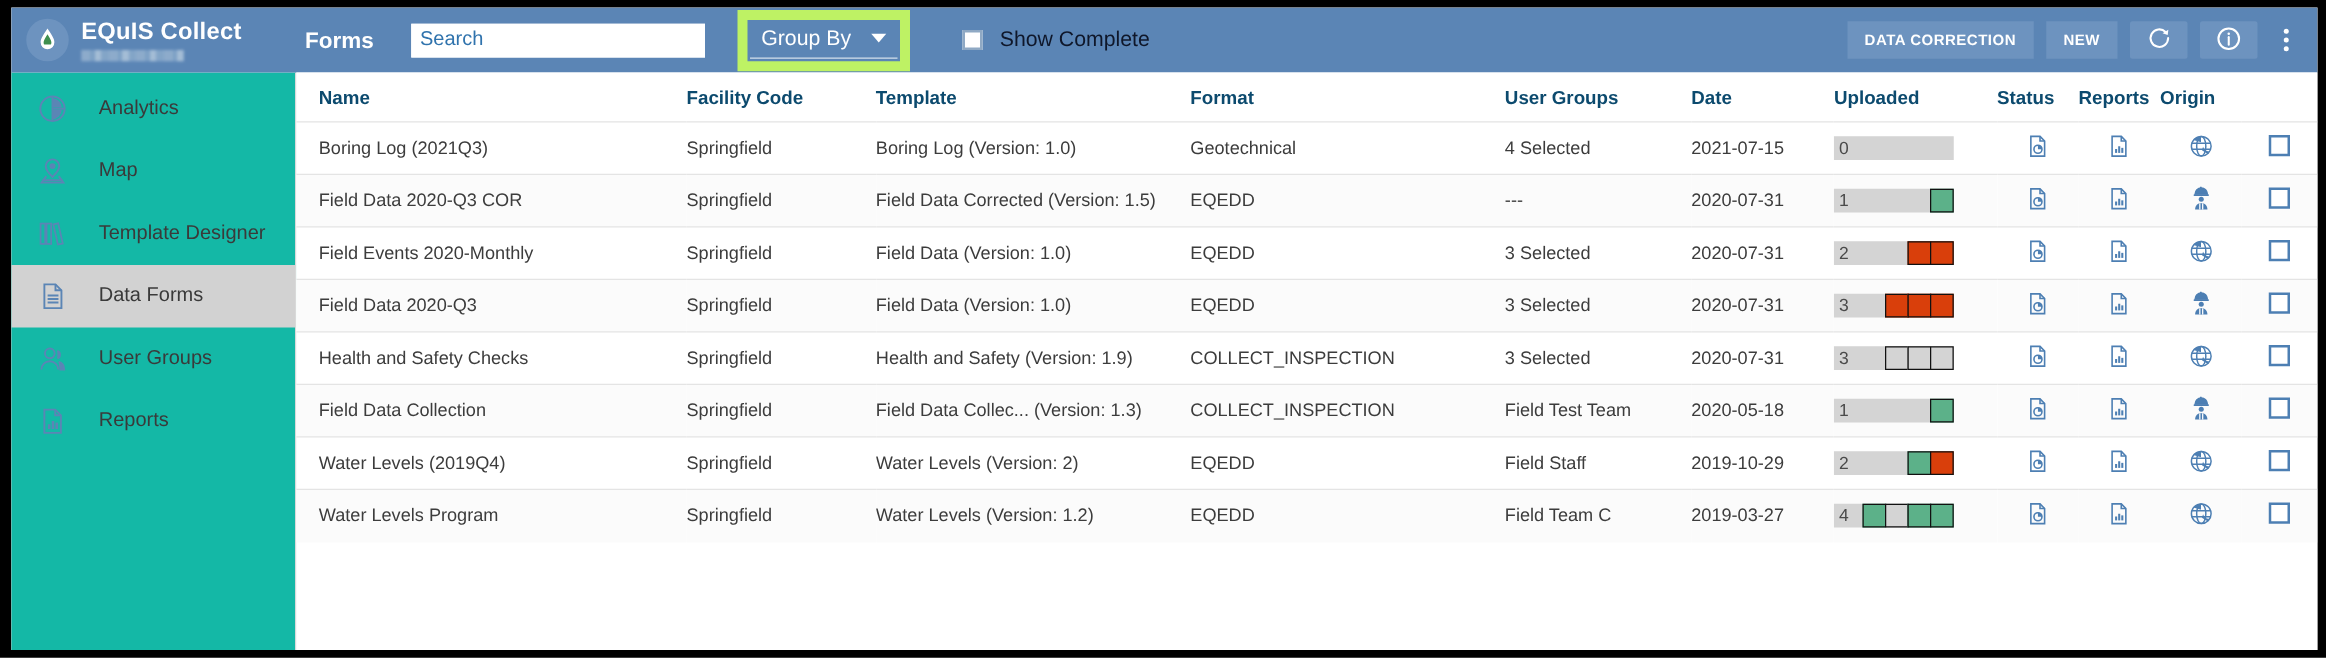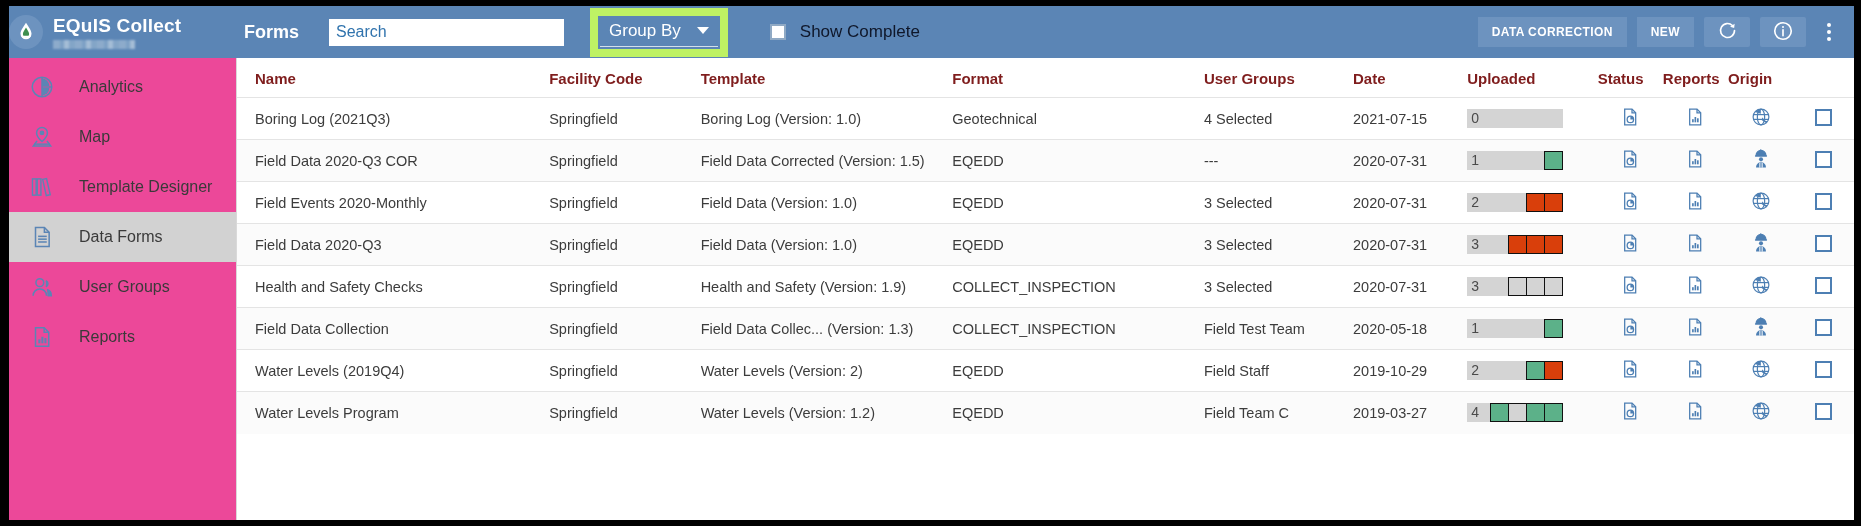--- a/index.html
+++ b/index.html
@@ -25,20 +25,21 @@
     height: 52px;
     background: #5b85b5;
     display: flex;
     align-items: center;
   }
   #brand-block {
     width: 228px;
     height: 52px;
     display: flex;
     align-items: center;
+    padding-left: 12px;
     flex: 0 0 228px;
   }
   #logo-circle {
     width: 34px; height: 34px;
     border-radius: 50%;
     background: #6d93bf;
     display: flex; align-items: center; justify-content: center;
     flex: 0 0 34px;
   }
   #logo-circle svg { display: block; }
@@ -162,21 +163,21 @@
   #kebab-btn i {
     width: 4px; height: 4px; border-radius: 50%;
     background: #ffffff; display: block;
   }
 
   
   #body { display: flex; height: 462px; }
 
   #sidebar {
     width: 228px; flex: 0 0 228px;
-    background: #ec4899;
+    background: #14b8a6;
     border-right: 1px solid #d9d9d9;
     padding-top: 4px;
   }
   .side-item {
     height: 50px;
     display: flex; align-items: center;
     padding-left: 18px;
     gap: 22px;
     cursor: pointer;
   }
@@ -197,21 +198,21 @@
     overflow: hidden;
     background: #ffffff;
     position: relative;
   }
   table.grid {
     width: 100%;
     border-collapse: collapse;
     table-layout: fixed;
   }
   table.grid th {
-    color: #7f1d1d;
+    color: #0c4a6e;
     font-size: 15px;
     font-weight: bold;
     text-align: left;
     padding: 12px 0 10px 0;
     white-space: nowrap;
   }
   table.grid td {
     color: #3c3c3c;
     font-size: 14.5px;
     padding: 0;

